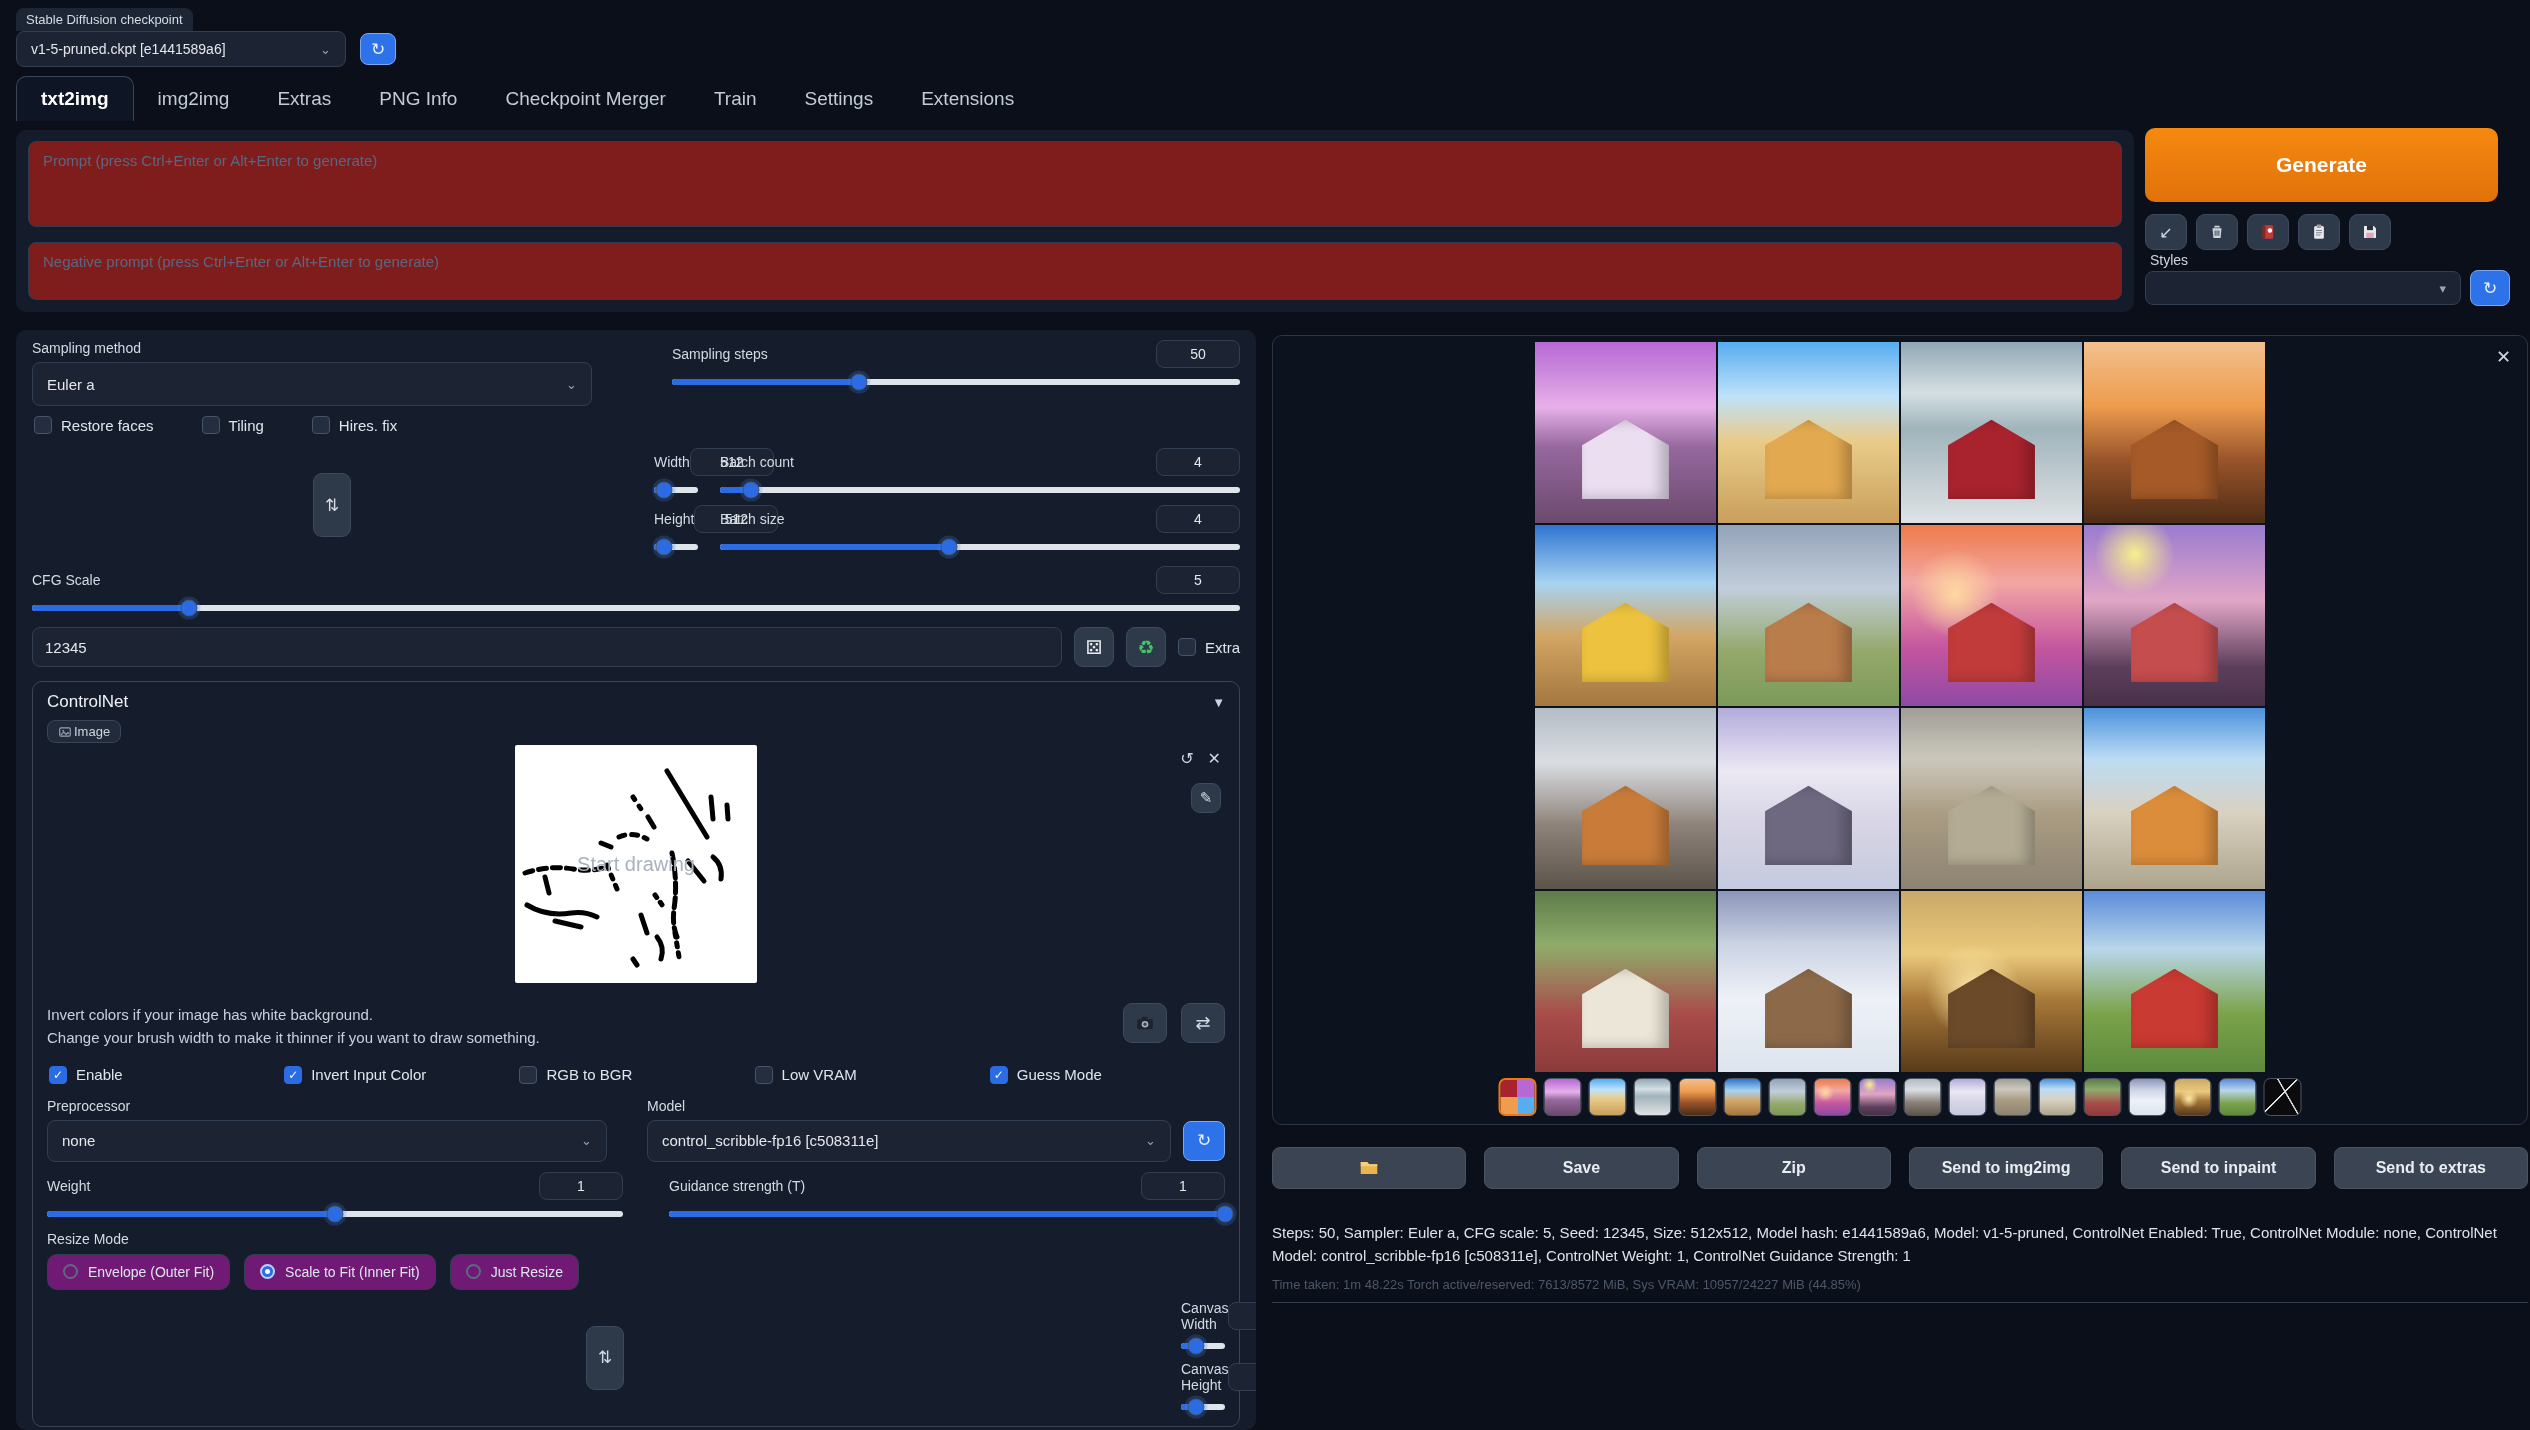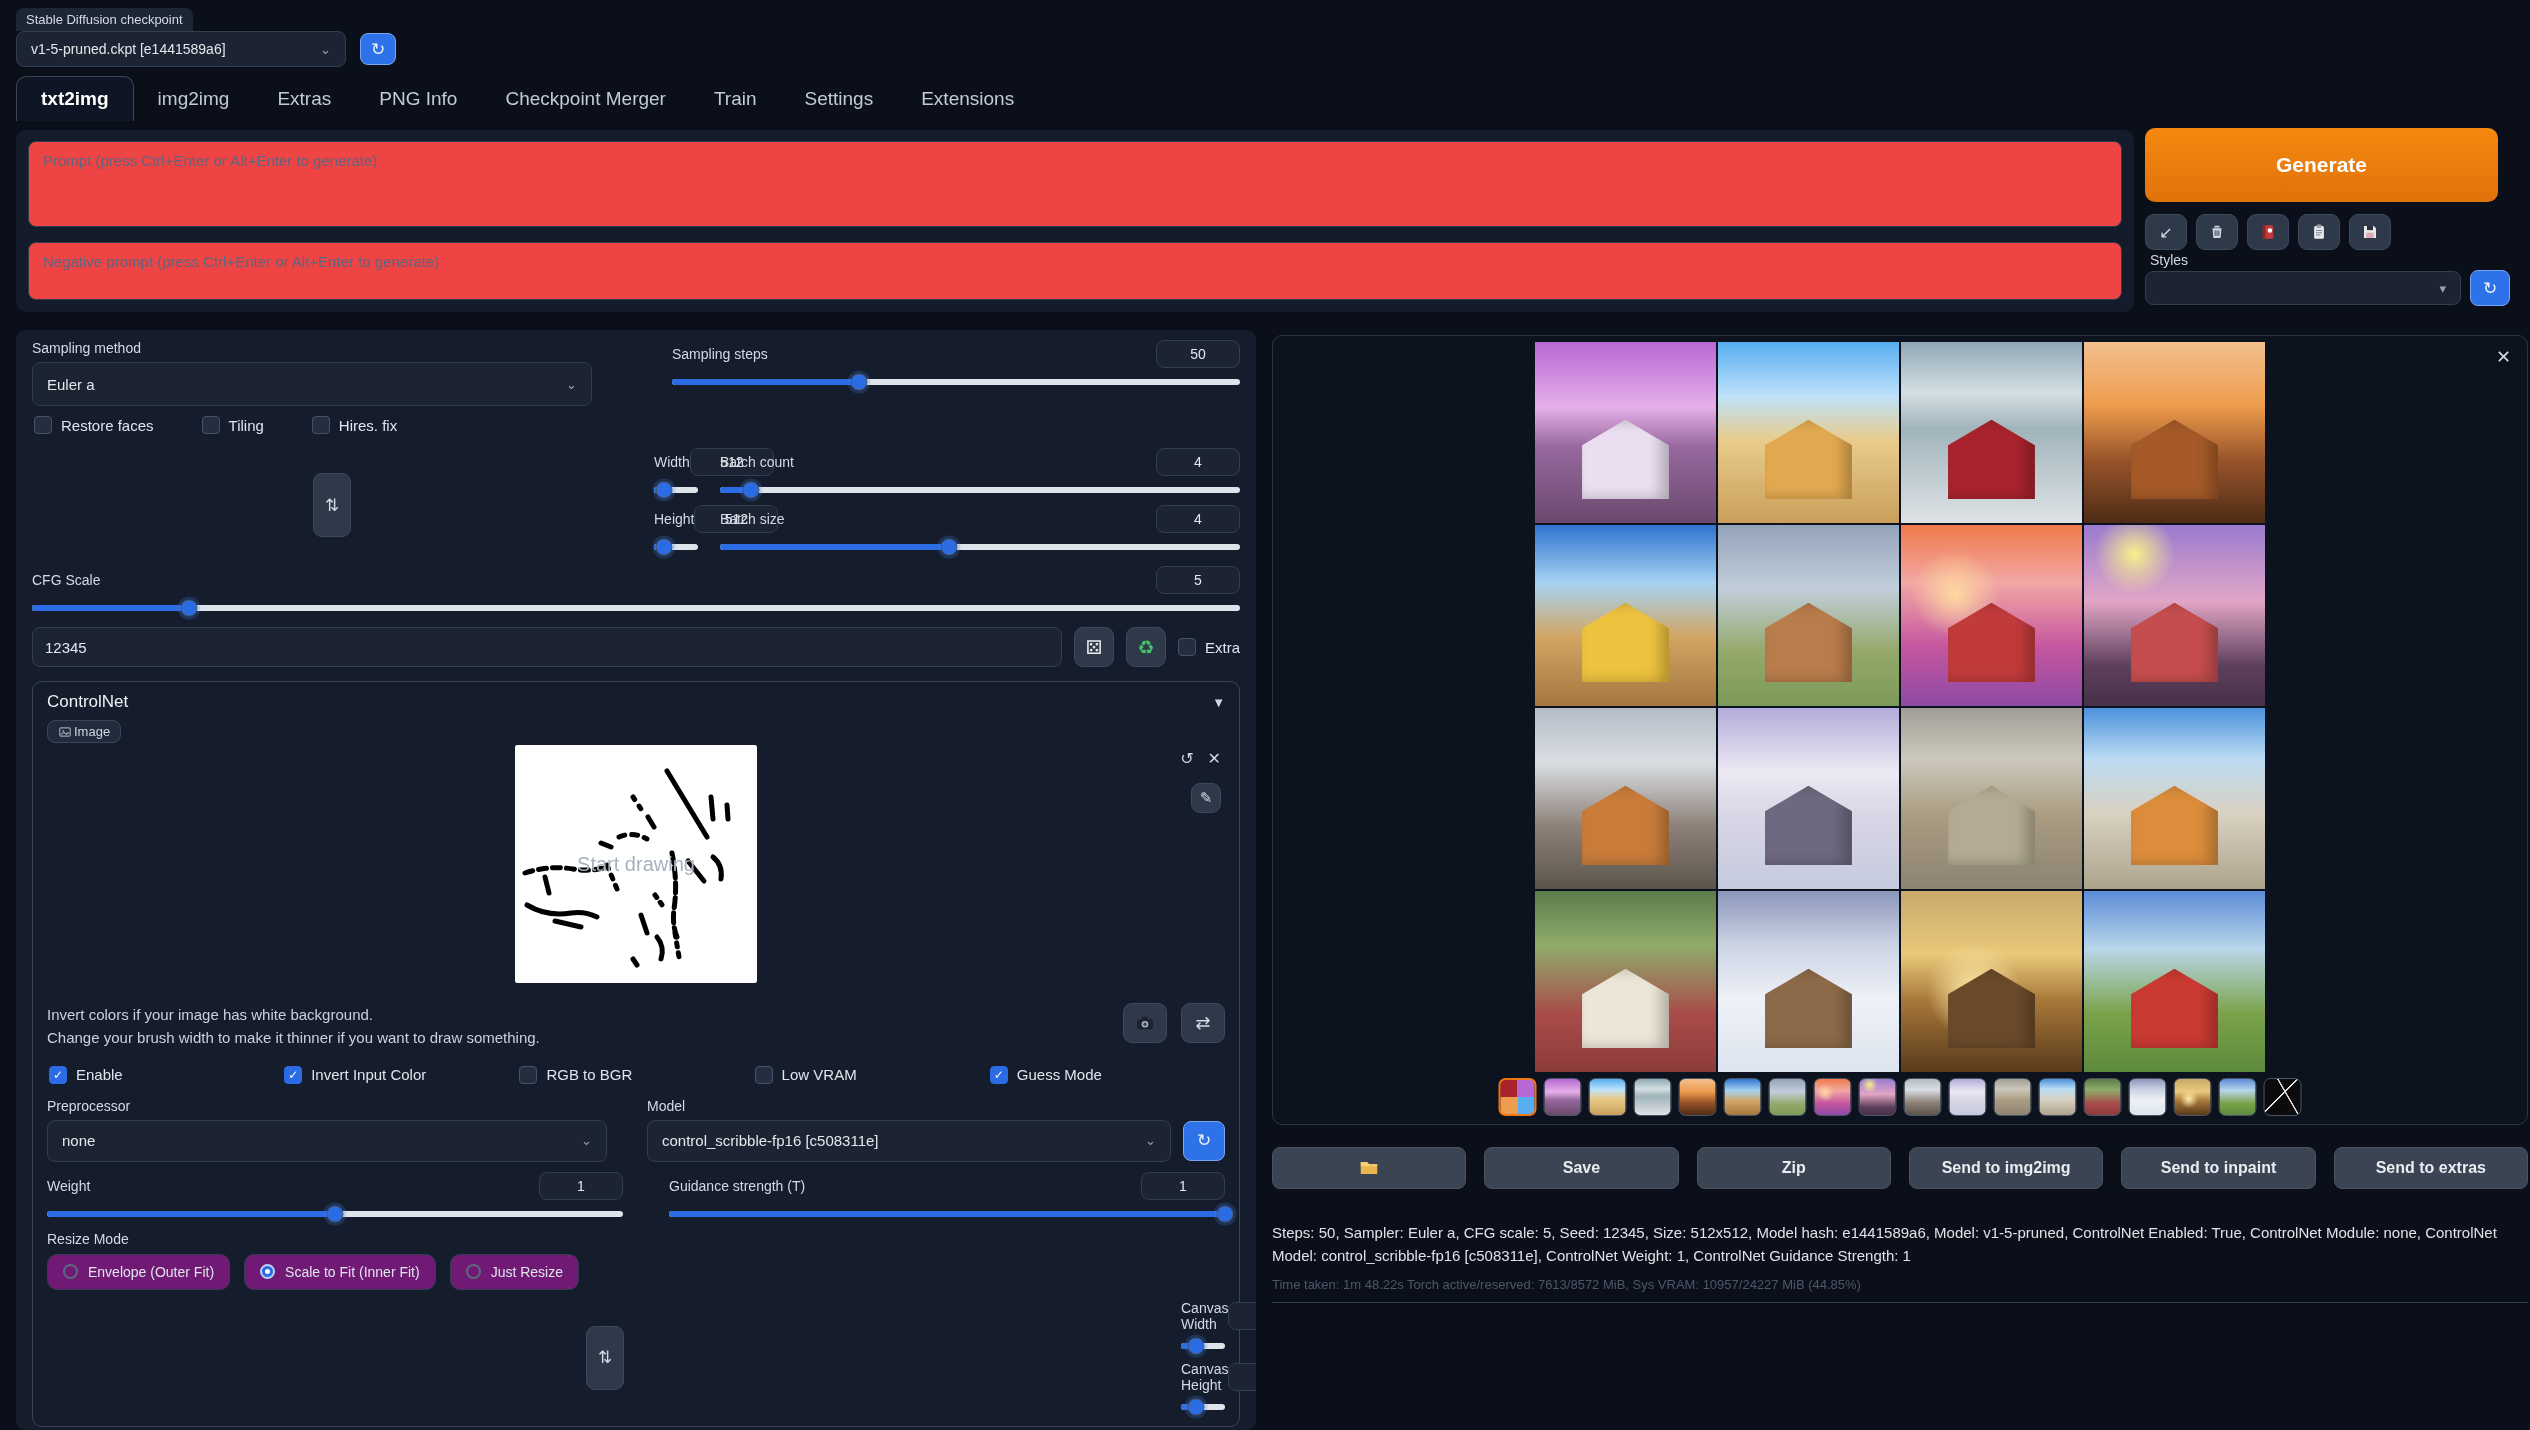--- a/index.html
+++ b/index.html
@@ -15,21 +15,21 @@
   .ckpt-row { display:flex; gap:14px; align-items:center; }
   .ckpt-select { width:330px; height:36px; border-radius:0 8px 8px 8px; }
   
   #tabs { position:absolute; left:16px; top:76px; display:flex; align-items:flex-end; }
   .tab { padding:11px 24px; font-size:19px; color:#c3cbd6; cursor:default; }
   .tab.active { color:#fff; font-weight:bold; background:#0e1524;
     border:1px solid #3b4656; border-bottom:none; border-radius:10px 10px 0 0; }
   
   .prompt-panel { position:absolute; left:16px; top:130px; width:2118px; height:182px;
     background:#141c2b; border-radius:10px; }
-  .ta { position:absolute; left:12px; right:12px; background:#ef4444; border:1px solid #2e3c52;
+  .ta { position:absolute; left:12px; right:12px; background:#7f1d1d; border:1px solid #2e3c52;
     border-radius:8px; color:#e5e7eb; font-family:inherit; font-size:15px; padding:10px 14px; resize:none; }
   .ta::placeholder { color:#5b6congue; }
   .ta::placeholder { color:#5b6780; }
   #prompt-box { top:11px; height:86px; }
   #negative-box { top:112px; height:58px; }
   
   .generate { position:absolute; left:2145px; top:128px; width:353px; height:74px;
     background:linear-gradient(180deg,#f5890f,#e0720a); border:none; border-radius:10px;
     color:#fff; font-size:21px; font-weight:bold; font-family:inherit; }
   .tools-row { position:absolute; left:2145px; top:214px; display:flex; gap:9px; }

